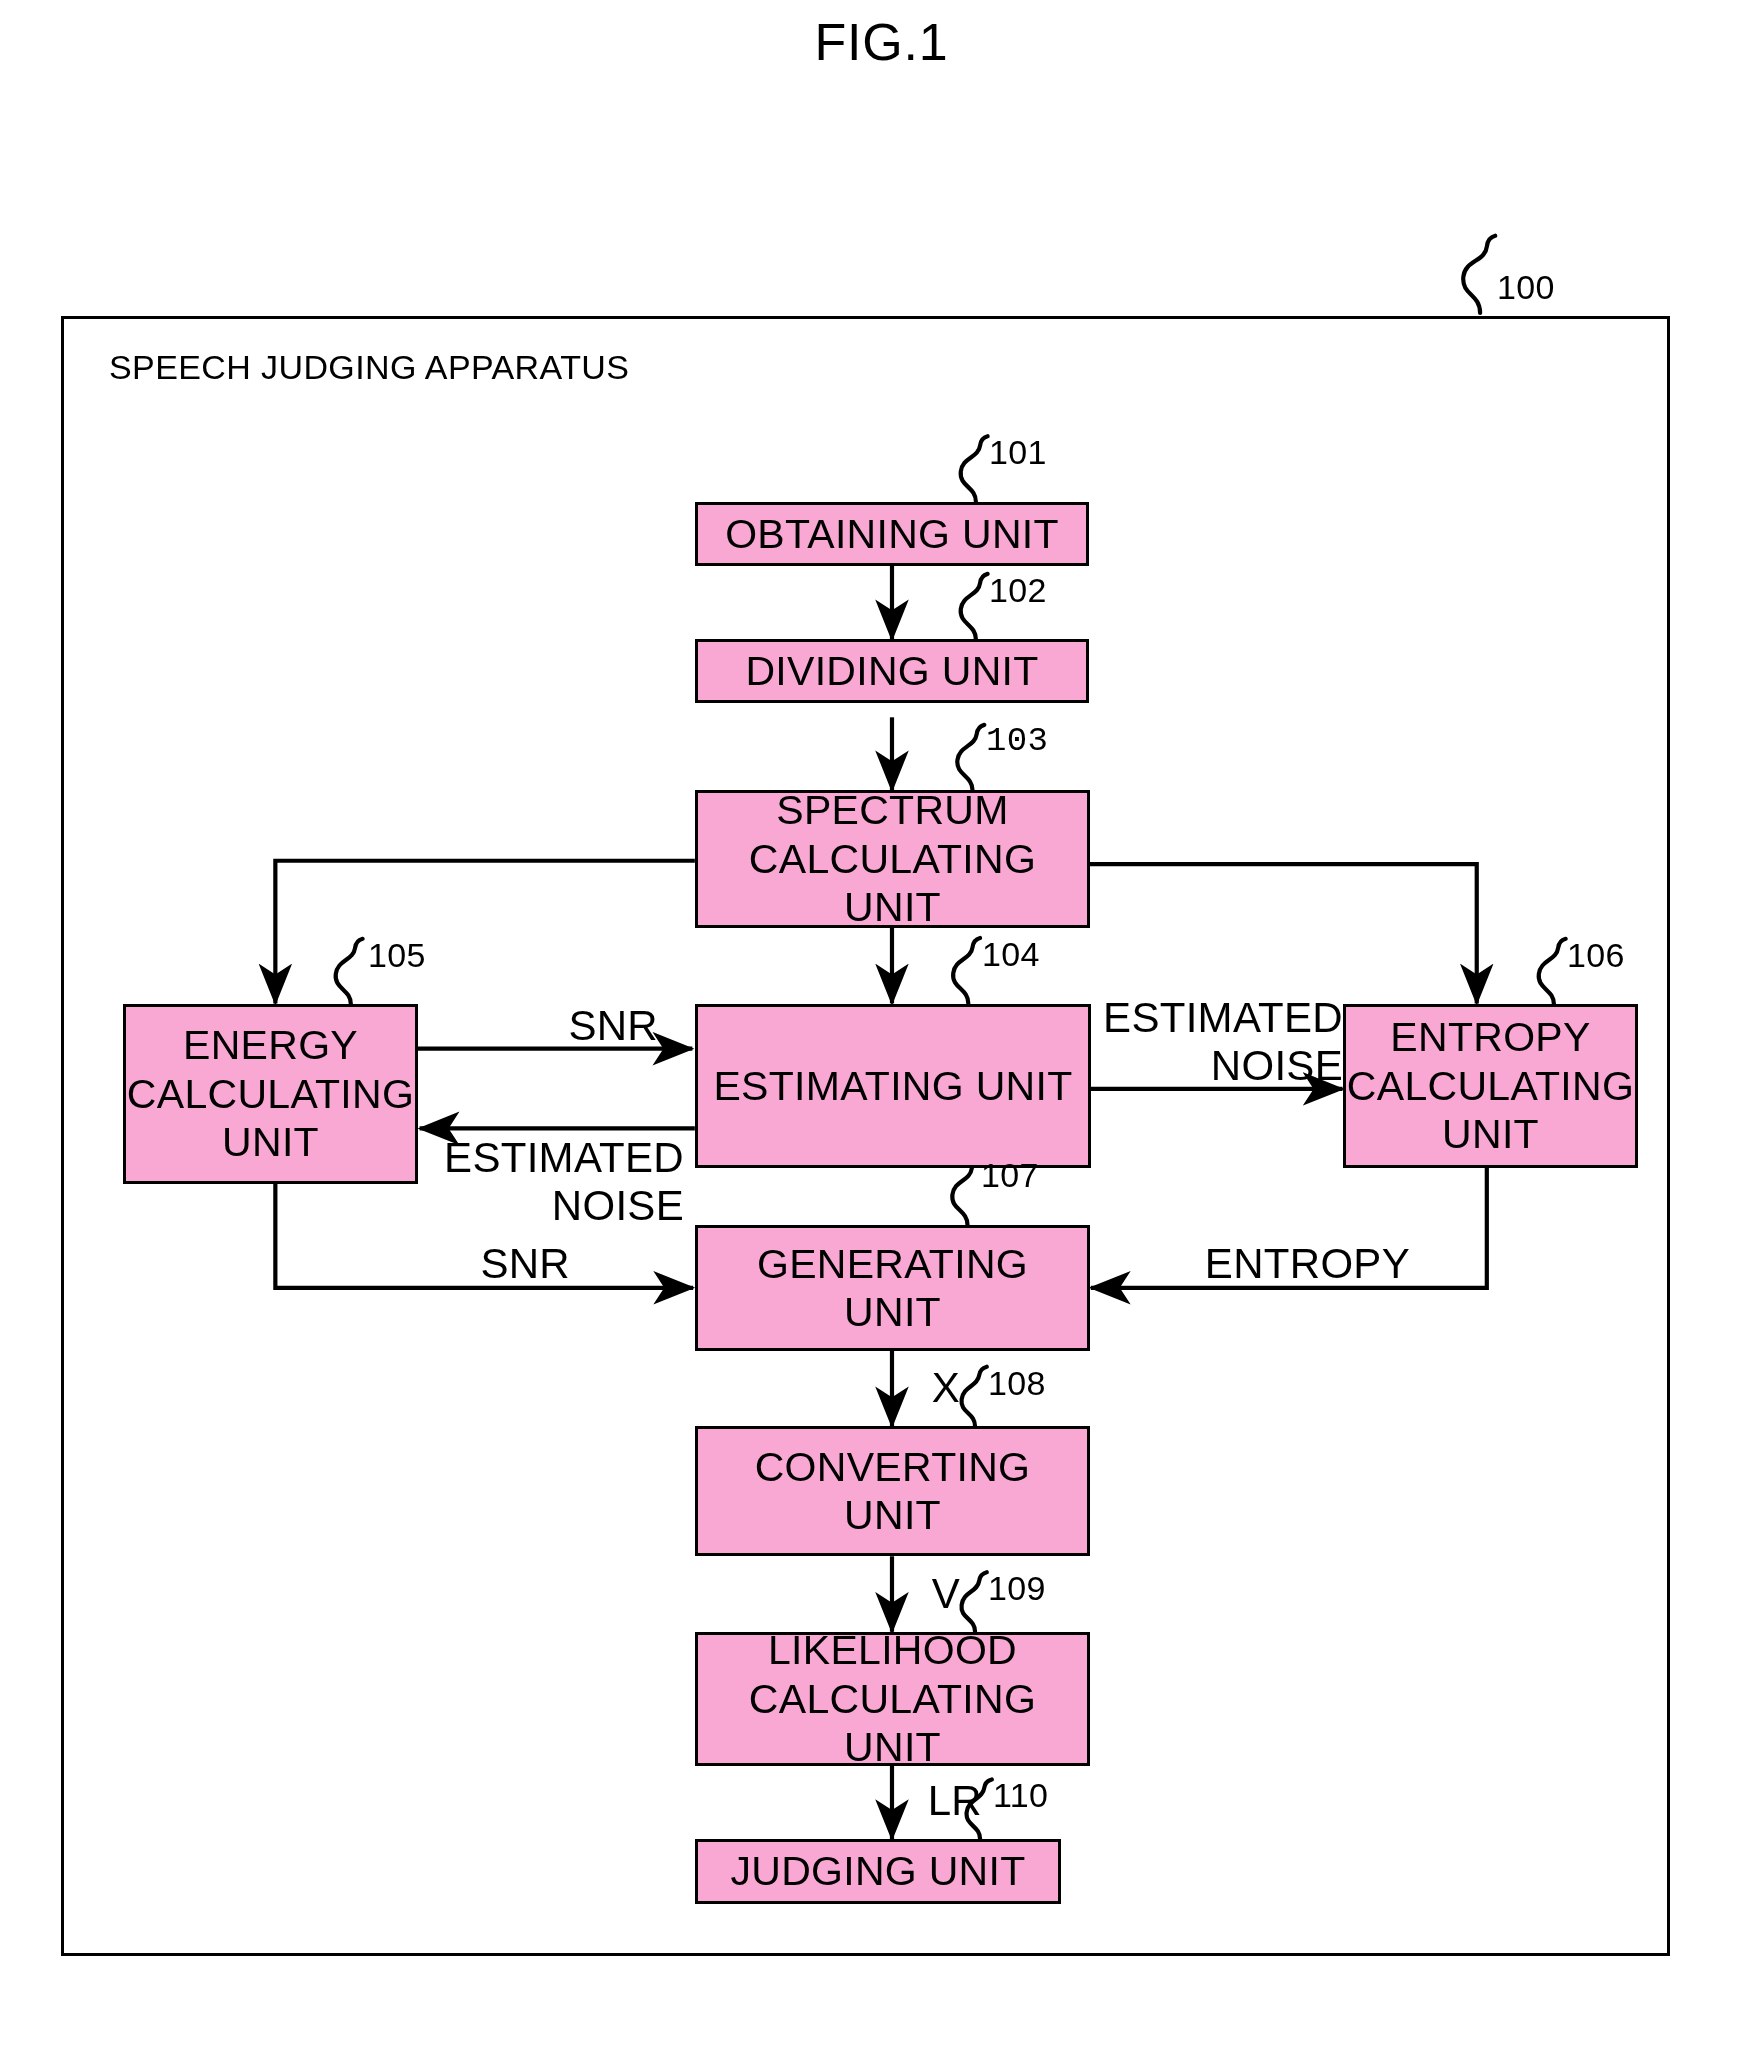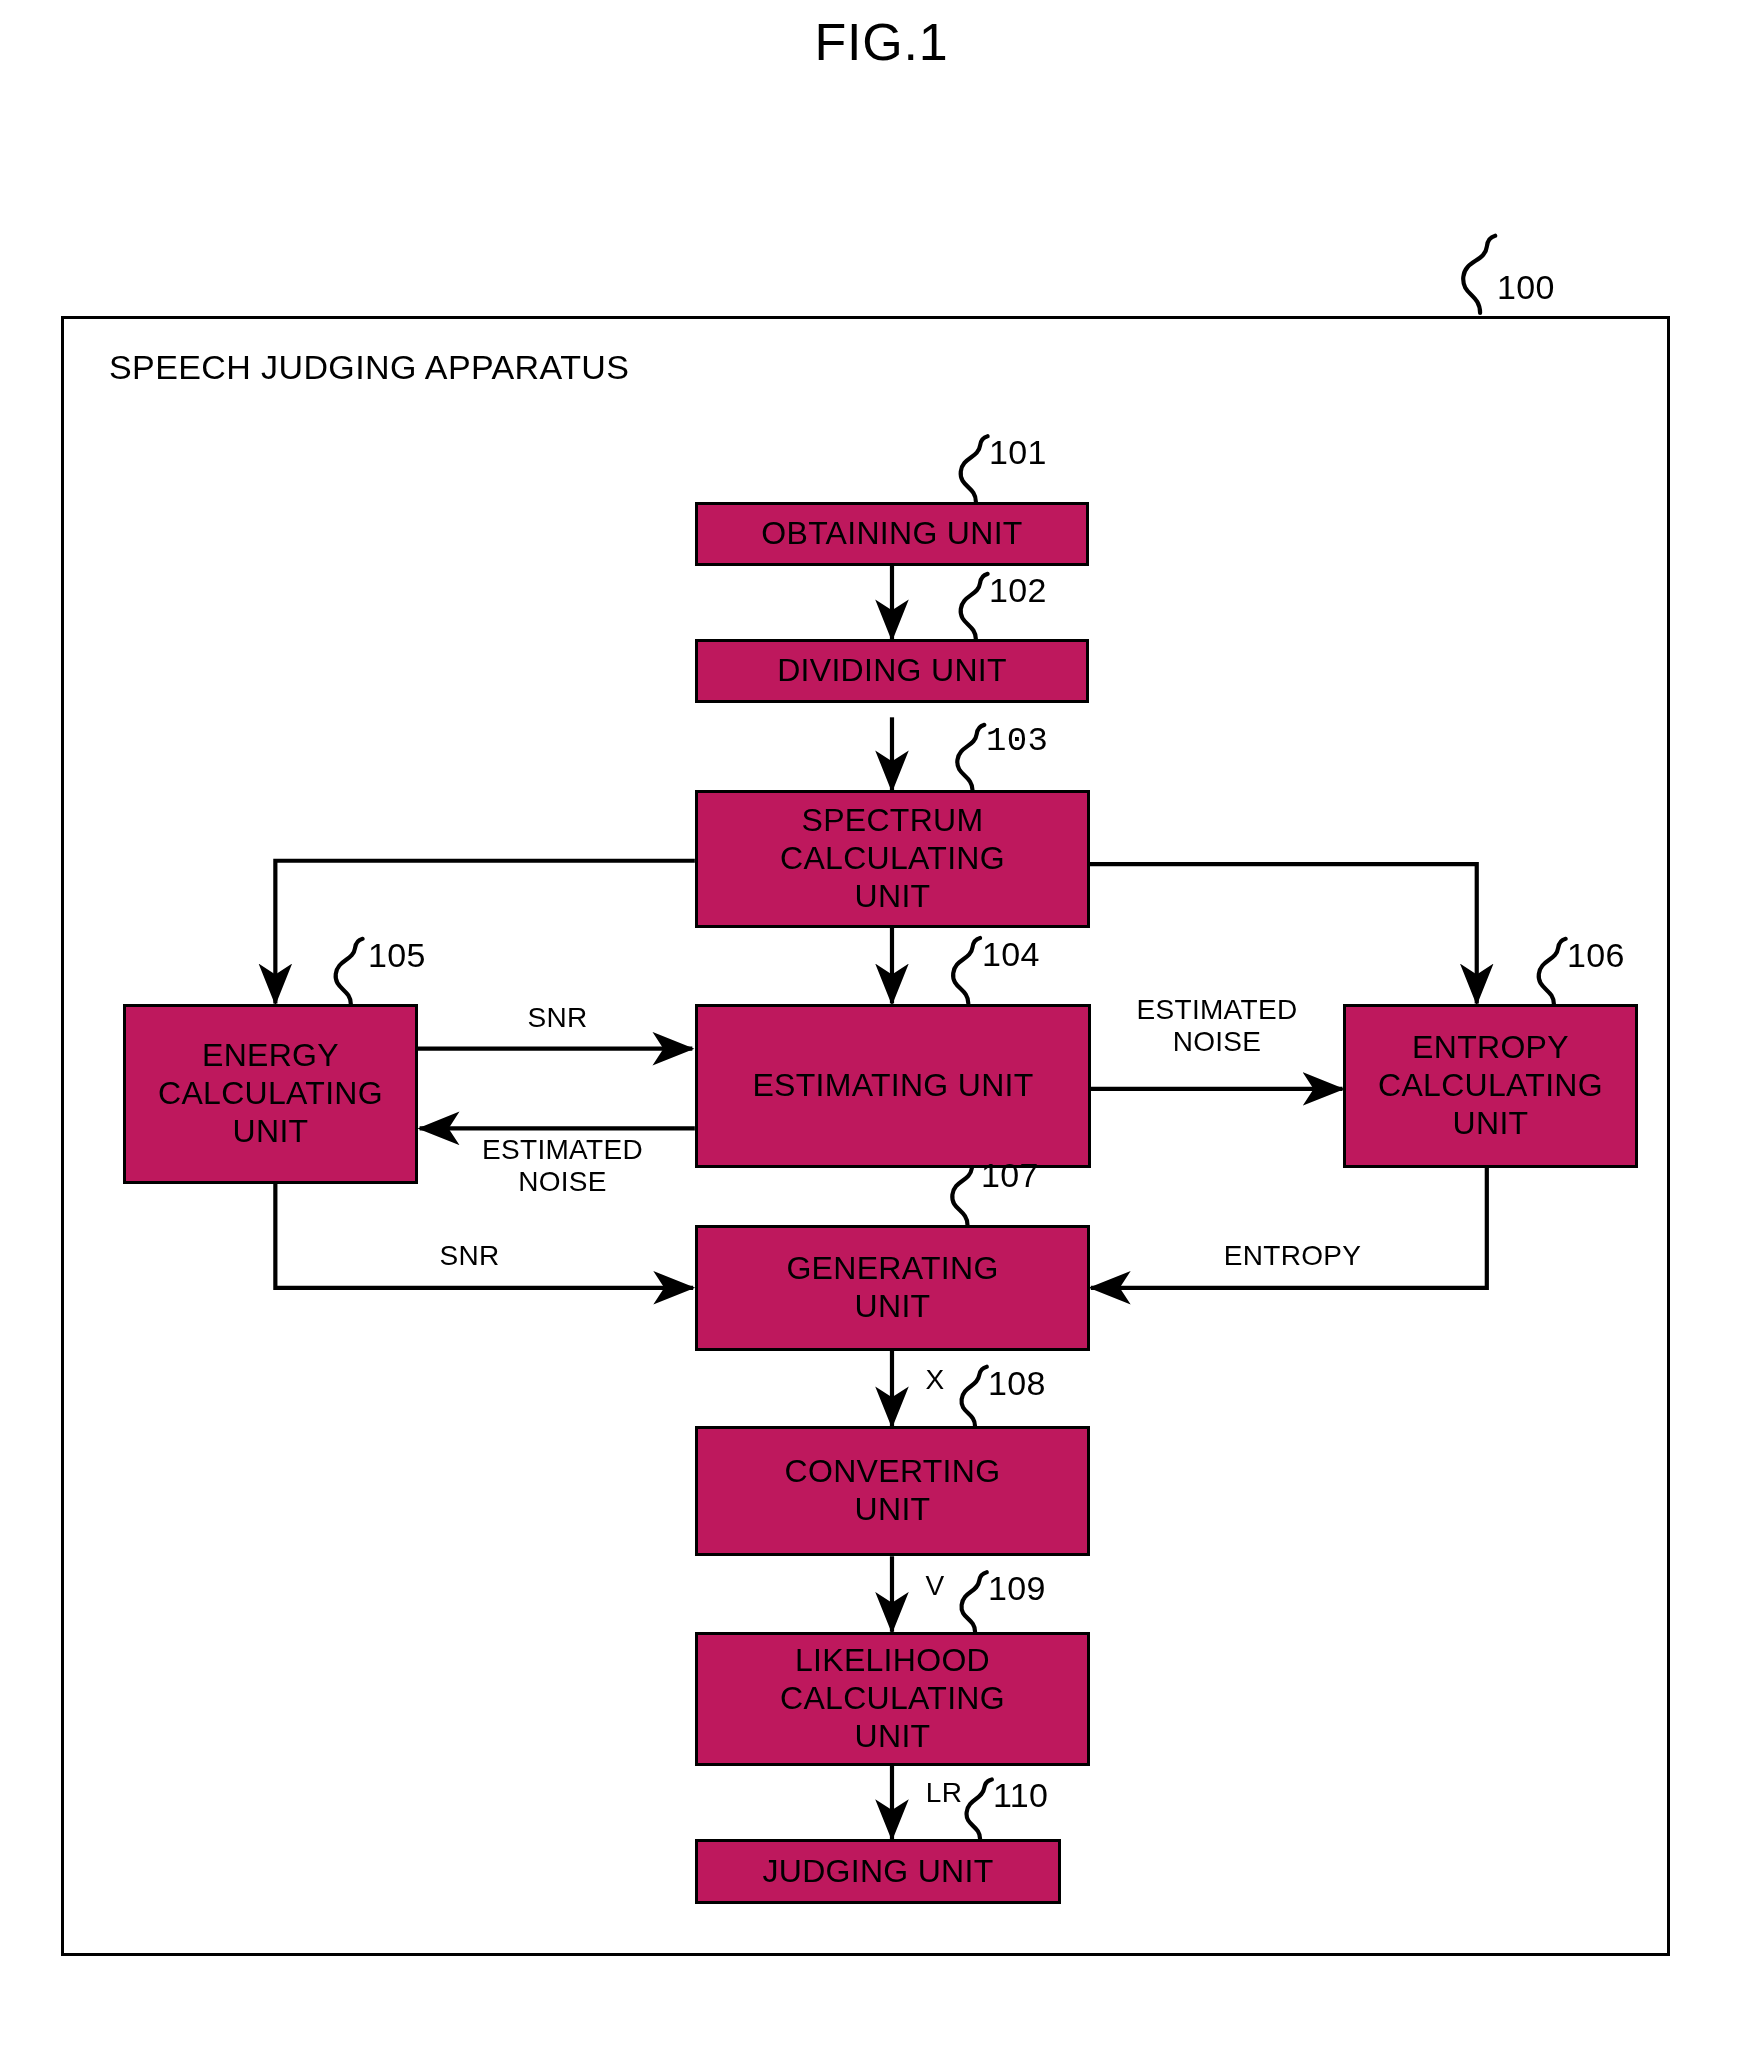--- a/index.html
+++ b/index.html
@@ -48,44 +48,44 @@
     top: 348px;
     font-size: 34px;
     letter-spacing: 0.4px;
     white-space: nowrap;
   }
   
   .unit-box {
     position: absolute;
     border: 3.4px solid #000;
     box-sizing: border-box;
-    background: #be185d;
+    background: #f9a8d4;
     display: flex;
     align-items: center;
     justify-content: center;
     text-align: center;
-    font-size: 32px;
+    font-size: 41px;
     line-height: 1.18;
     letter-spacing: 0.3px;
     z-index: 4;
   }
   .unit-box .lbl { display: block; white-space: pre-line; padding: 0 5px; }
   
   .refnum {
     position: absolute;
     font-size: 34px;
     letter-spacing: 0.4px;
     z-index: 6;
   }
   
   .edge-label {
     position: absolute;
-    font-size: 28px;
+    font-size: 42px;
     letter-spacing: 0.3px;
-    text-align: center;
+    text-align: right;
     line-height: 1.15;
     white-space: pre-line;
     z-index: 5;
     background: transparent;
   }
 </style>
 </head>
 <body>
 
 <div id="figure-title">FIG.1</div>

